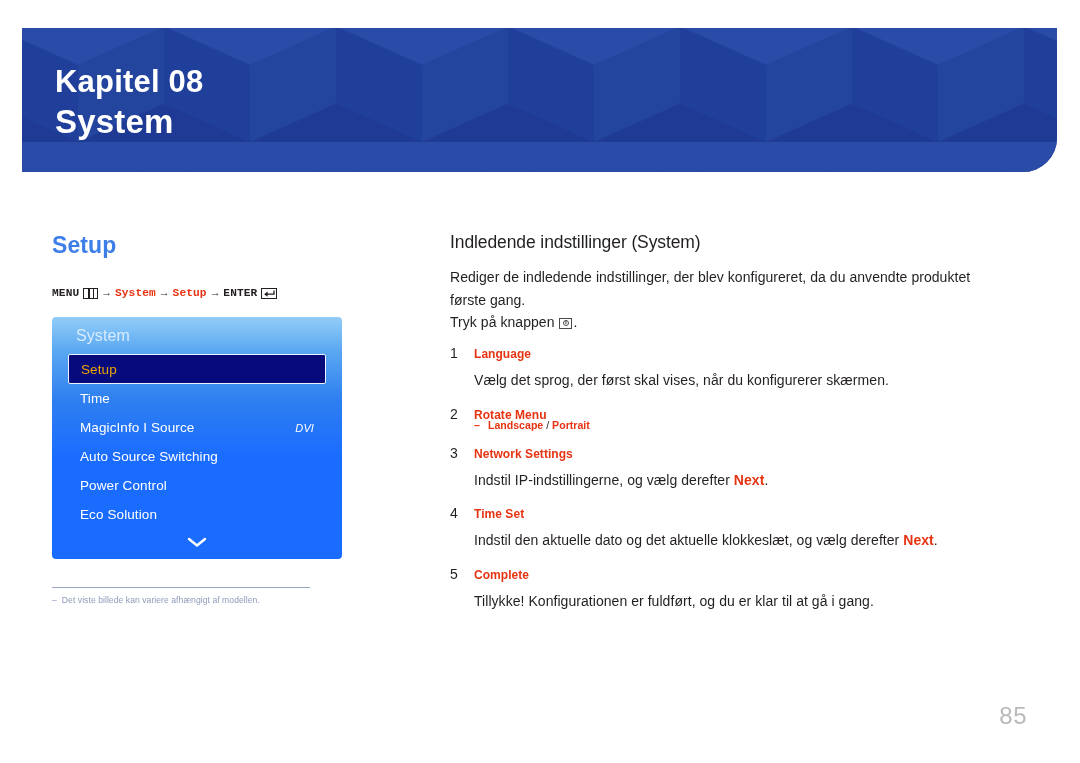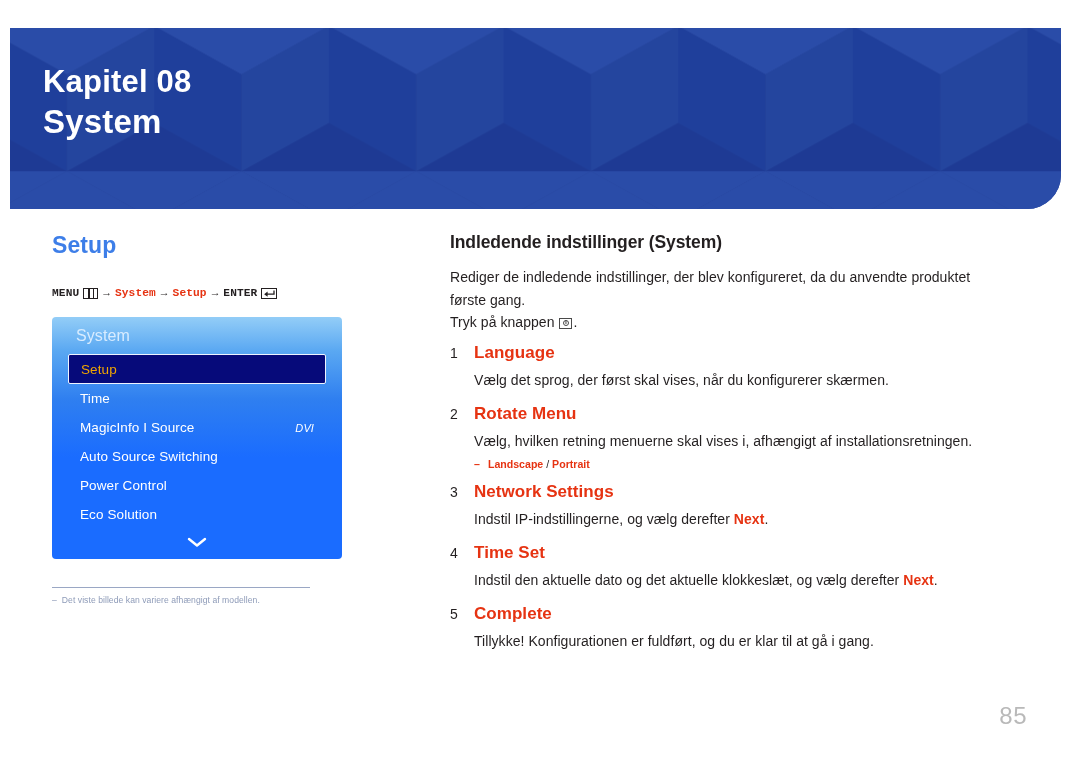--- a/index.html
+++ b/index.html
@@ -12,28 +12,27 @@
     height: 763px;
     position: relative;
     overflow: hidden;
     font-family: "Liberation Sans", sans-serif;
     color: #231f20;
   }
 
   
   .banner {
     position: absolute;
-    left: 10px;
+    left: 22px;
     top: 28px;
     width: 1035px;
-    height: 181px;
+    height: 144px;
     background: #1e3a94;
     border-bottom-right-radius: 34px;
     overflow: hidden;
-    padding-left: 16px;
   }
   .banner-pattern {
     position: absolute;
     inset: 0;
     width: 100%;
     height: 100%;
     display: block;
   }
   .banner-text {
     position: absolute;
@@ -174,21 +173,21 @@
 
   
   .right-col {
     position: absolute;
     left: 450px;
     top: 232px;
     width: 560px;
   }
   .right-title {
     font-size: 17.5px;
-    font-weight: bold;
+    font-weight: normal;
     color: #231f20;
     margin: 0 0 13px 0;
     letter-spacing: -0.1px;
   }
   .intro {
     font-size: 14px;
     line-height: 1.62;
     color: #231f20;
     margin: 0 0 9px 0;
     letter-spacing: 0.05px;
@@ -229,21 +228,21 @@
     margin-bottom: 0;
   }
   .step-num {
     font-size: 14px;
     color: #231f20;
     width: 24px;
     flex: 0 0 24px;
     line-height: 1.5;
   }
   .step-label {
-    font-size: 17px;
+    font-size: 12px;
     font-weight: bold;
     color: #e63312;
     letter-spacing: 0.05px;
   }
   .step-body {
     font-size: 14px;
     line-height: 1.55;
     color: #231f20;
     margin: 6px 0 12px 24px;
     letter-spacing: 0.05px;
@@ -375,21 +374,20 @@
       <span class="step-label">Language</span>
     </div>
     <div class="step-body">Vælg det sprog, der først skal vises, når du konfigurerer skærmen.</div>
   </div>
 
   <div class="step">
     <div class="step-head">
       <span class="step-num">2</span>
       <span class="step-label">Rotate Menu</span>
     </div>
-    <div class="step-body">Vælg, hvilken retning menuerne skal vises i, afhængigt af installationsretningen.</div>
     <div class="sub-item">
       <span class="sub-dash">–</span>
       <span class="sub-text"><span class="hl">Landscape</span><span> / </span><span class="hl">Portrait</span></span>
     </div>
   </div>
 
   <div class="step">
     <div class="step-head">
       <span class="step-num">3</span>
       <span class="step-label">Network Settings</span>

